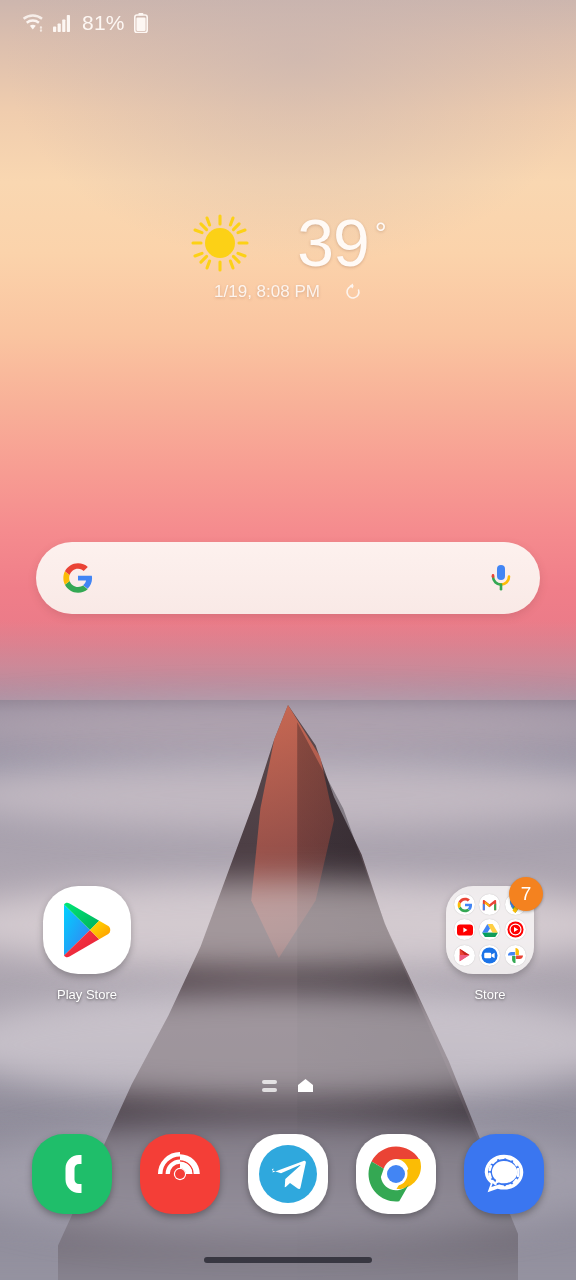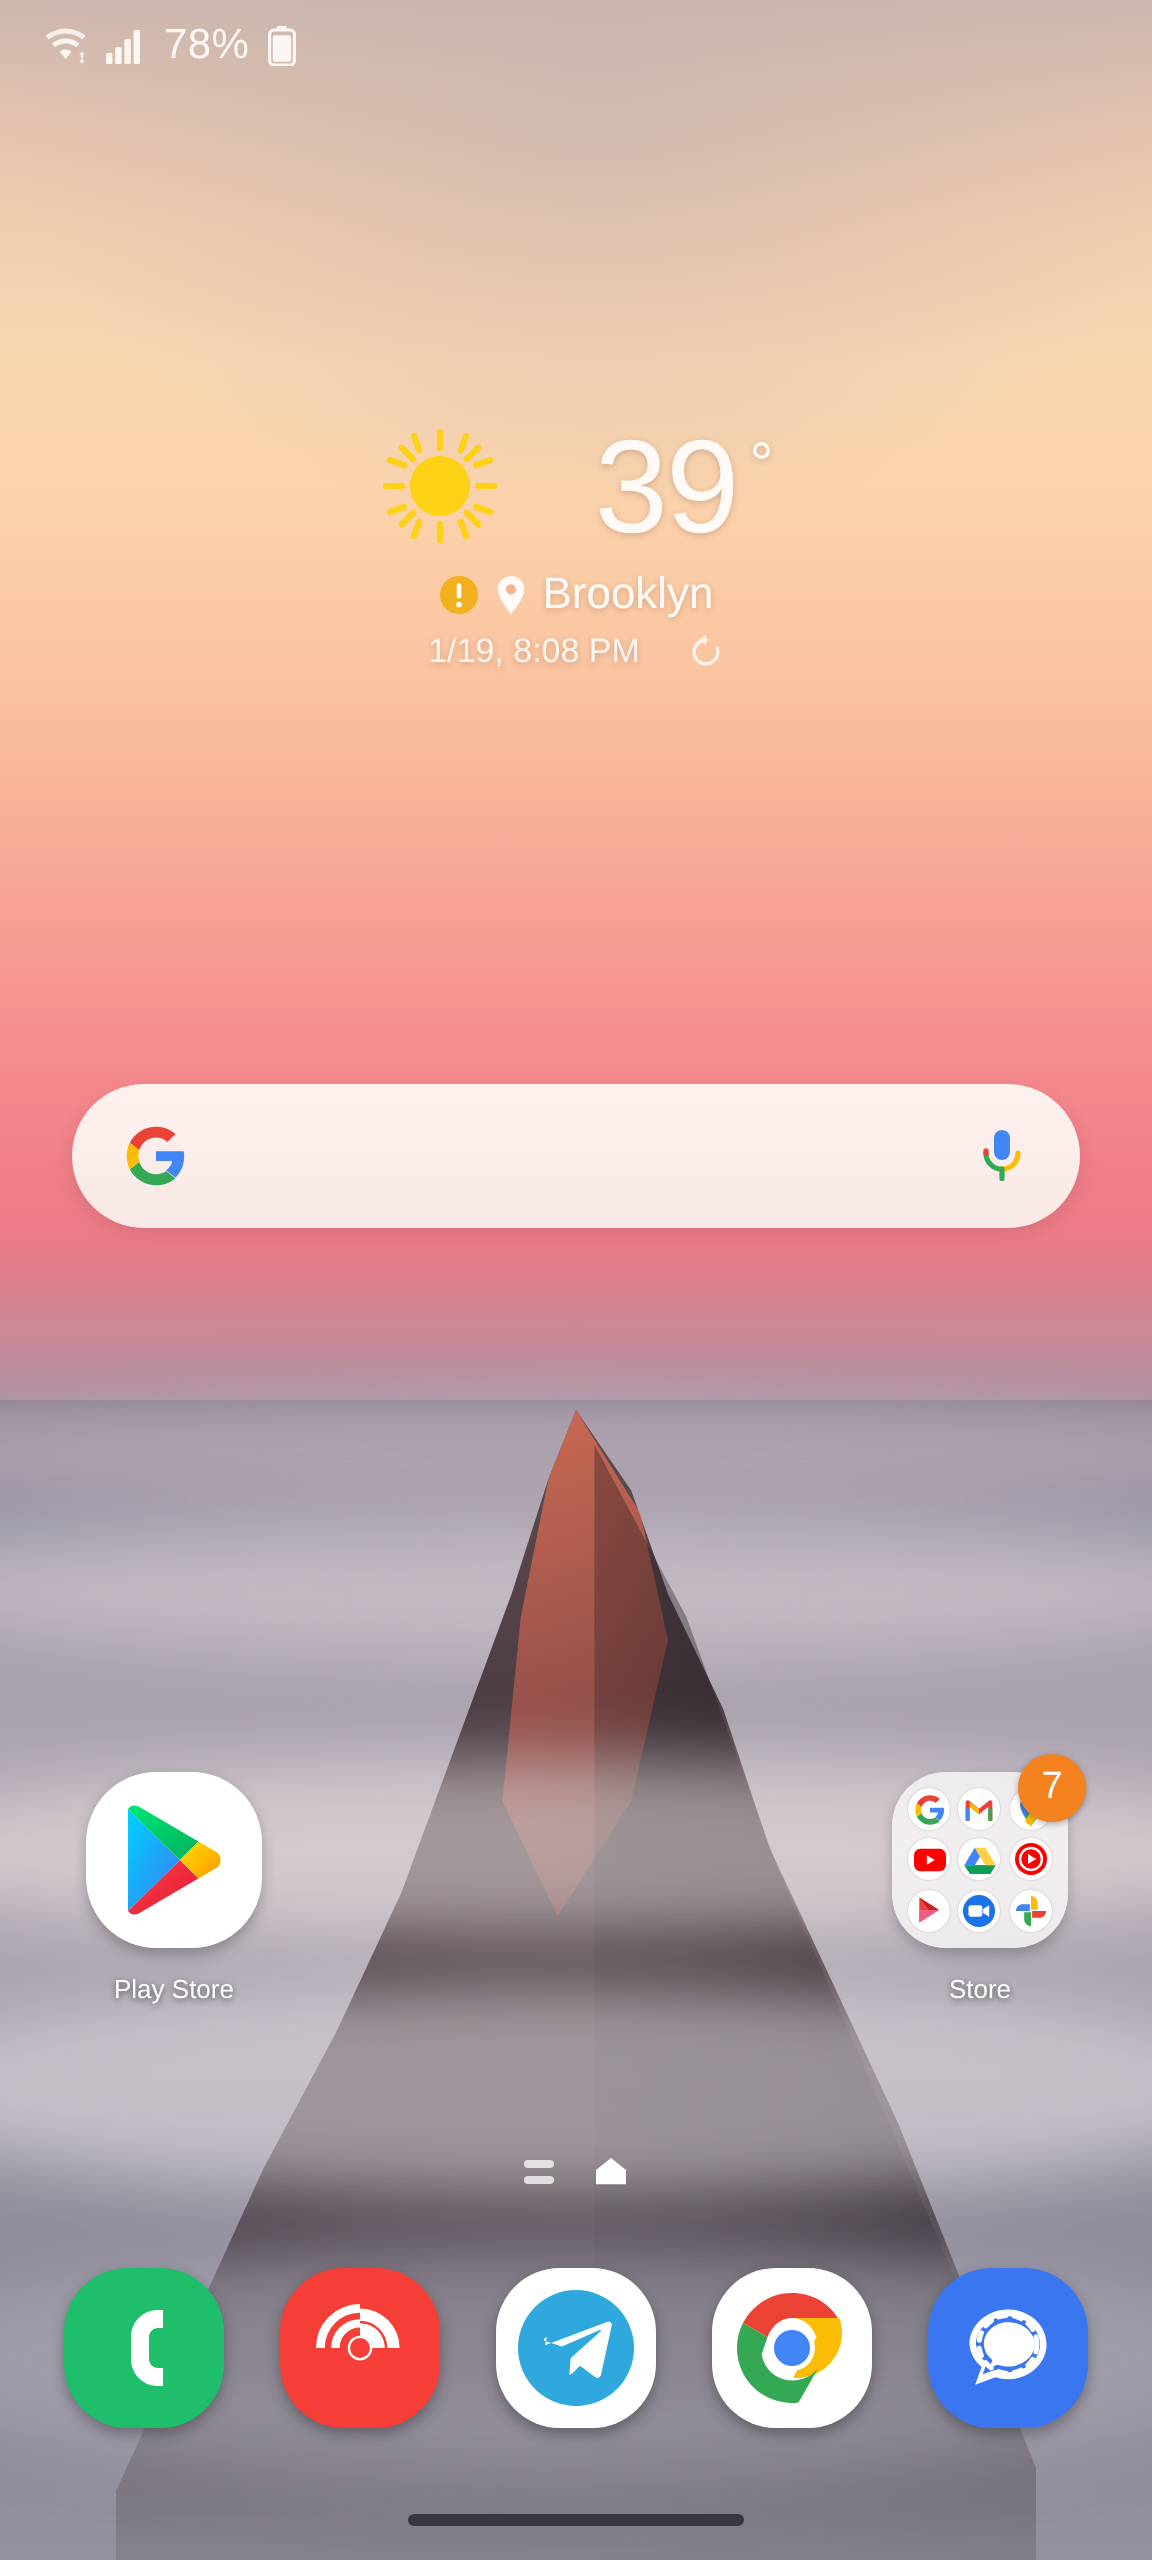--- a/index.html
+++ b/index.html
@@ -220,21 +220,21 @@
       </svg>
     </span>
     <span class="sb-ic">
       <svg width="20" height="18" viewBox="0 0 20 18">
         <rect x="0" y="12.5" width="3.2" height="5.5" rx="0.8" fill="#fdf7f3"></rect>
         <rect x="4.6" y="9.5" width="3.2" height="8.5" rx="0.8" fill="#fdf7f3"></rect>
         <rect x="9.2" y="5.5" width="3.2" height="12.5" rx="0.8" fill="#fdf7f3"></rect>
         <rect x="13.8" y="1" width="3.2" height="17" rx="0.8" fill="#fdf7f3"></rect>
       </svg>
     </span>
-    <span class="sb-pct">78%</span>
+    <span class="sb-pct">81%</span>
     <span class="sb-ic">
       <svg width="14" height="20" viewBox="0 0 14 20">
         <rect x="4.4" y="0" width="5" height="2.2" rx="0.8" fill="#fdf7f3"></rect>
         <rect x="0.8" y="2" width="12.4" height="17.5" rx="2.2" fill="none" stroke="#fdf7f3" stroke-width="1.6"></rect>
         <rect x="2.4" y="4.6" width="9.2" height="13.3" rx="1.2" fill="#fdf7f3"></rect>
       </svg>
     </span>
   </div>
 </div>
 
@@ -258,36 +258,20 @@
           <line x1="6" y1="18" x2="13" y2="20.6"></line>
             <line x1="49" y1="41.4" x2="56" y2="44"></line>
           <line x1="6" y1="44" x2="13" y2="41.4"></line>
             <line x1="49" y1="20.6" x2="56" y2="18"></line>
         </g>
         <circle cx="31" cy="31" r="15" fill="#fcd116"></circle>
       </svg>
     </span>
     <span class="w-temp">39</span>
     <span class="w-deg">°</span>
-  </div>
-  <div class="w-loc">
-    <span style="display:flex;">
-      <svg width="21" height="21" viewBox="0 0 22 22">
-        <circle cx="11" cy="11" r="10" fill="#f2b01e"></circle>
-        <rect x="9.8" y="4.8" width="2.4" height="8" rx="1.2" fill="#fffdf6"></rect>
-        <circle cx="11" cy="16" r="1.5" fill="#fffdf6"></circle>
-      </svg>
-    </span>
-    <span style="display:flex;">
-      <svg width="17" height="21" viewBox="0 0 18 22">
-        <path d="M9 1C5.1 1 2 4.1 2 8c0 5.3 7 13 7 13s7-7.7 7-13c0-3.9-3.1-7-7-7z" fill="#fffaf6"></path>
-        <circle cx="9" cy="8" r="2.7" fill="#f3b58f"></circle>
-      </svg>
-    </span>
-    <span>Brooklyn</span>
   </div>
   <div class="w-time">
     <span>1/19, 8:08 PM</span>
     <span style="display:flex;">
       <svg width="18" height="18" viewBox="0 0 20 20">
         <path d="M10 3.4a6.6 6.6 0 106.2 4.4" fill="none" stroke="#fdf4ee" stroke-width="1.8" stroke-linecap="round"></path>
         <path d="M10 0.6v5.4l-4-2.7z" fill="#fdf4ee"></path>
       </svg>
     </span>
   </div>

